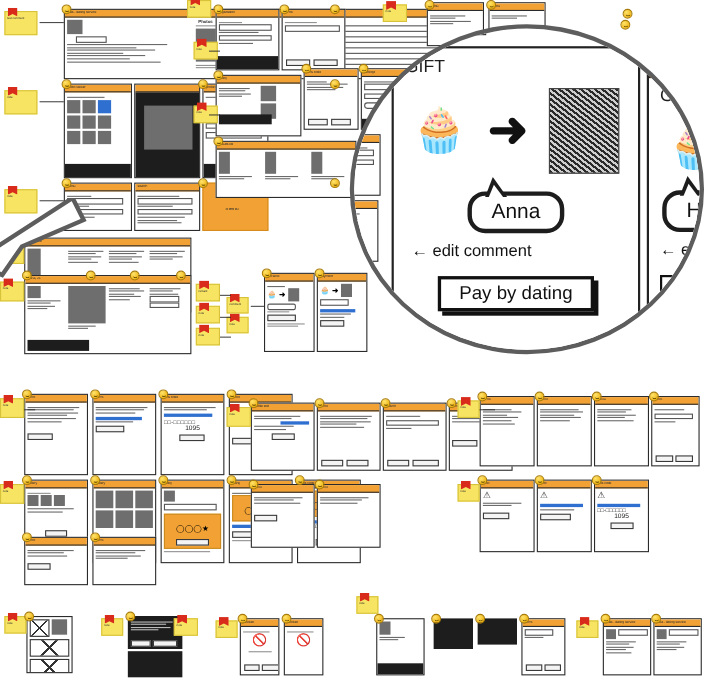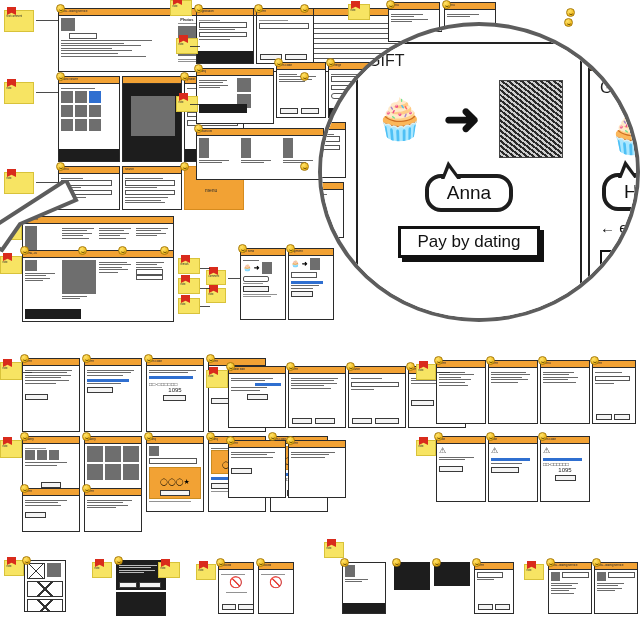--- a/index.html
+++ b/index.html
@@ -1035,20 +1035,21 @@
           <div style="display:flex;align-items:center;justify-content:space-around;margin-top:10px;padding:0 8px;">
             <div style="font-size:40px;line-height:44px;">🧁</div>
             <div class="arrow-r">➜</div>
             <div class="photo"></div>
           </div>
 
           <div style="text-align:center;margin-top:16px;">
             <div class="bubble">Anna</div>
           </div>
 
+          <div class="editc" style="margin-left:16px;">← edit comment</div>
 
           <div style="text-align:center;margin-top:14px;">
             <span class="paybtn">Pay by dating</span>
           </div>
 
         </div>
       </div>
 
       <div class="lenspanel" style="left:266px;top:16px;width:120px;height:290px;">
         <div class="lbar">

